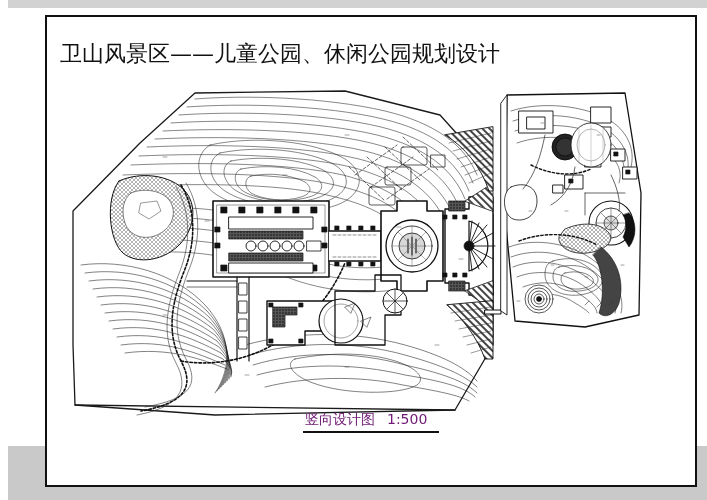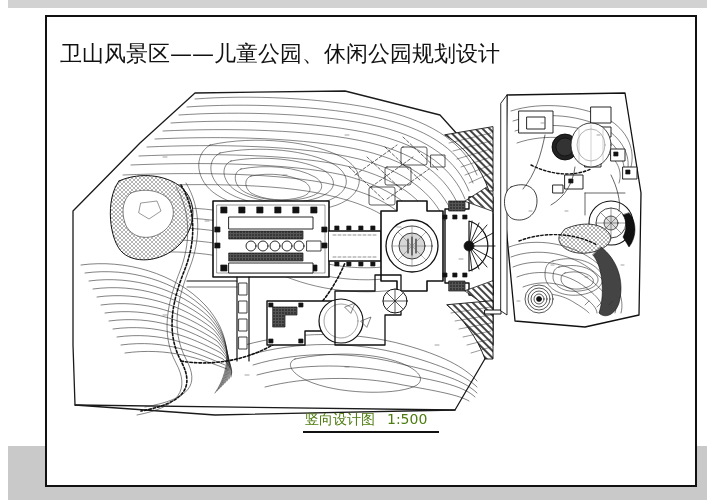--- a/index.html
+++ b/index.html
@@ -6,21 +6,21 @@
   body{width:707px;height:500px;overflow:hidden;
        font-family:"DejaVu Sans","Liberation Sans",sans-serif;}
   #root{position:relative;width:707px;height:446px;background:#ffffff;}
   #topstrip{position:absolute;left:0;top:0;width:707px;height:8px;background:#d2d2d2;}
   #leftstrip{position:absolute;left:0;top:0;width:8px;height:500px;background:#ffffff;}
   #frame{position:absolute;left:45px;top:15px;width:652px;height:472px;
          border:2px solid #111;box-sizing:border-box;background:#fff;}
   #title{position:absolute;left:60px;top:41px;font-size:22px;line-height:26px;
          color:#111;letter-spacing:0px;white-space:nowrap;font-weight:500;}
   #caption{position:absolute;left:305px;top:410px;font-size:14px;line-height:18px;
-           color:#4d7c0f;white-space:nowrap;}
+           color:#701a75;white-space:nowrap;}
   #caption .sc{margin-left:12px;}
   #capline{position:absolute;left:303px;top:431px;width:136px;height:2px;background:#111;}
   #plan{position:absolute;left:45px;top:15px;width:652px;height:472px;}
   .dwg{position:absolute;left:0;top:0;}
 </style>
 </head>
 <body>
 
 <div id="root">
 

